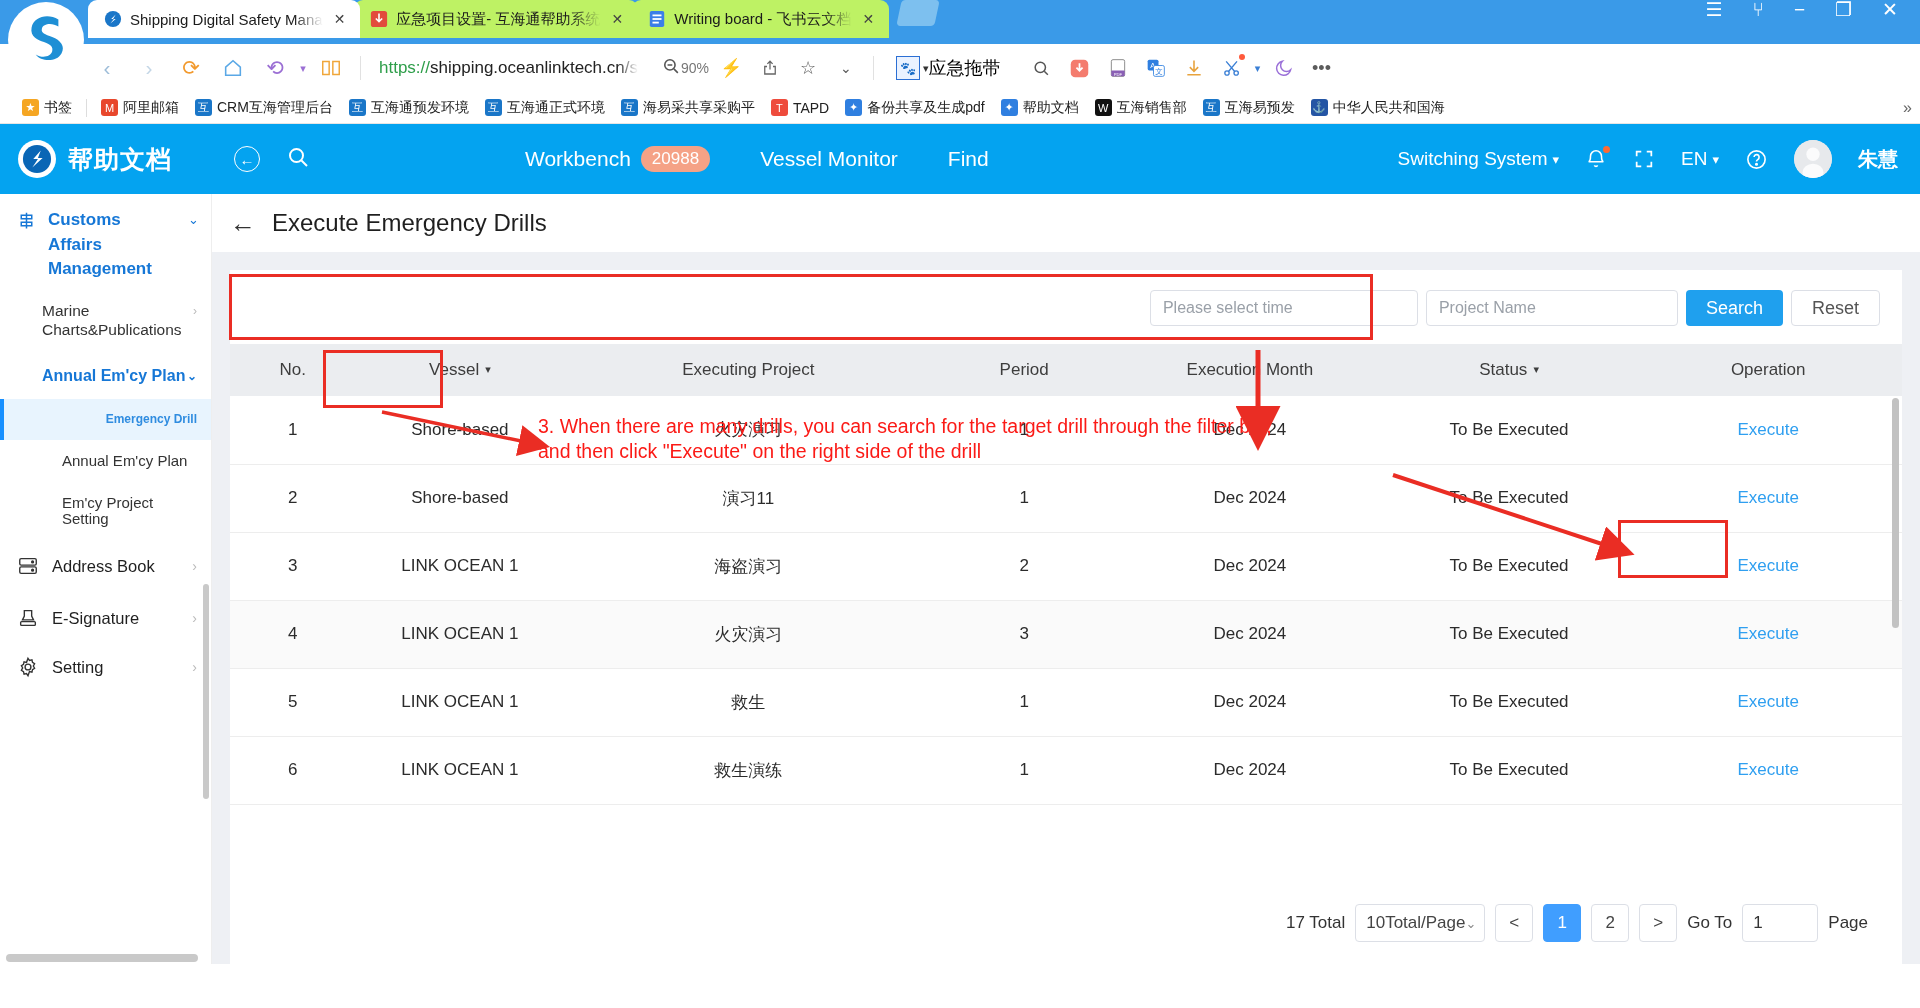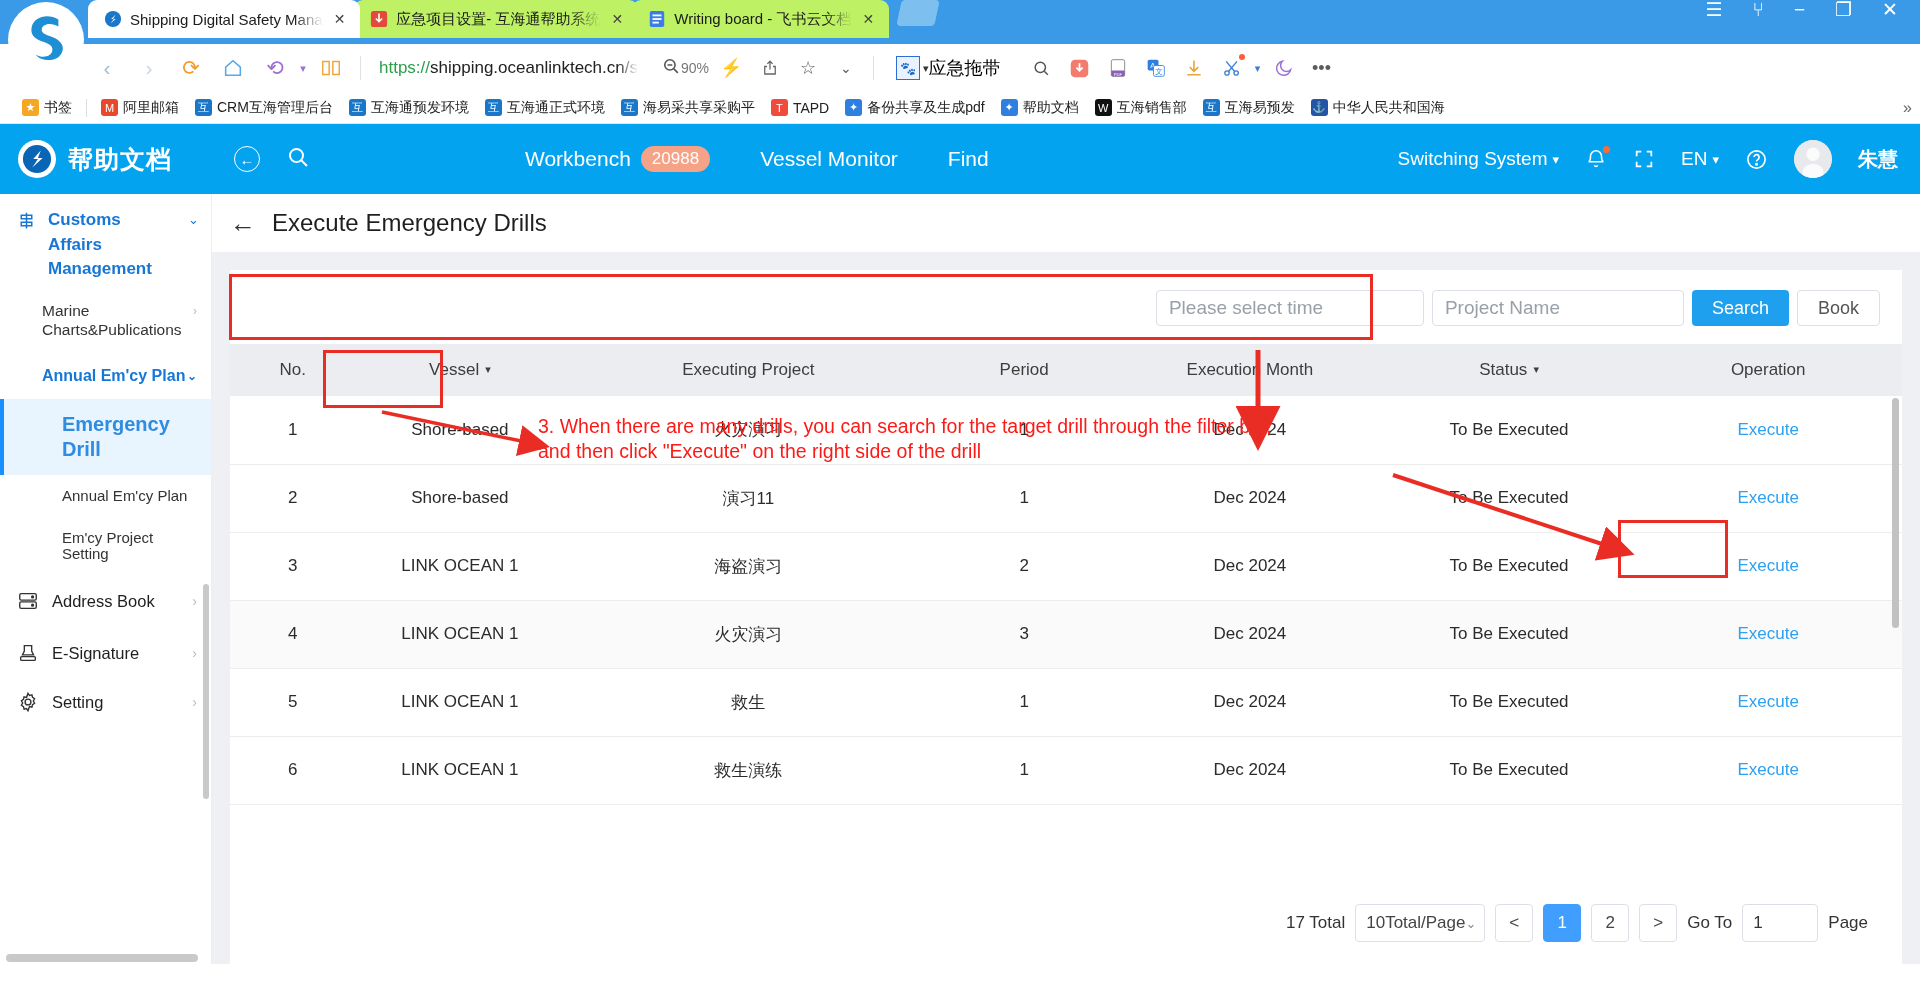--- a/index.html
+++ b/index.html
@@ -205,21 +205,21 @@
     font-size: 15.5px; color: #333; line-height: 1.25;
     display: flex; align-items: flex-start;
   }
   .side-sub .s-chev { margin-left: auto; color: #1677d6; font-size: 12px; padding-top: 3px; }
   .side-sub.bold { color: #1677d6; font-weight: bold; font-size: 16px; }
   .side-sub.sel {
     background: #e8f4fe;
     color: #2f8ce0; font-weight: bold;
     border-left: 4px solid #1890ff;
     padding-left: 58px;
-    font-size: 20px;
+    font-size: 12px;
     justify-content: flex-end;
   }
   .side-sub.lvl3 { padding-left: 62px; font-size: 15px; line-height: 1.08; }
   .side-item {
     display: flex; align-items: center; gap: 12px;
     padding: 15px 14px 15px 16px;
     font-size: 16.5px; color: #1f1f1f;
   }
   .side-item .i-icon { width: 24px; flex: 0 0 24px; display:flex; align-items:center; justify-content:center; color: #333; }
   .side-item .i-chev { margin-left: auto; color: #bbb; font-size: 14px; }
@@ -252,21 +252,21 @@
     display: flex; flex-direction: column;
     min-height: 0;
   }
   .filterbar {
     display: flex; align-items: center; justify-content: flex-end;
     gap: 8px;
     padding: 20px 22px 18px 22px;
   }
   .f-input {
     height: 36px; border: 1px solid #dcdfe6; border-radius: 4px;
-    font-size: 19px; color: #555;
+    font-size: 16px; color: #555;
     padding: 0 12px;
     display: flex; align-items: center;
     background: #fff;
   }
   .f-input.time { width: 268px; color: #9aa0a8; }
   .f-input.proj { width: 252px; color: #9aa0a8; }
   .btn {
     height: 36px; padding: 0 20px;
     display: flex; align-items: center; justify-content: center;
     font-size: 18px; border-radius: 4px;
@@ -697,21 +697,21 @@
       <span class="page-title">Execute Emergency Drills</span>
     </div>
     <div class="page-gap"></div>
 
     <div class="panel">
 
       <div class="filterbar">
         <div class="f-input time">Please select time</div>
         <div class="f-input proj">Project Name</div>
         <div class="btn btn-primary">Search</div>
-        <div class="btn btn-plain">Book</div>
+        <div class="btn btn-plain">Reset</div>
       </div>
 
       <div class="tbl-wrap">
         <table>
           <colgroup>
             <col style="width:7.5%">
               <col style="width:12.5%">
               <col style="width:22%">
             <col style="width:11%">
               <col style="width:16%">

